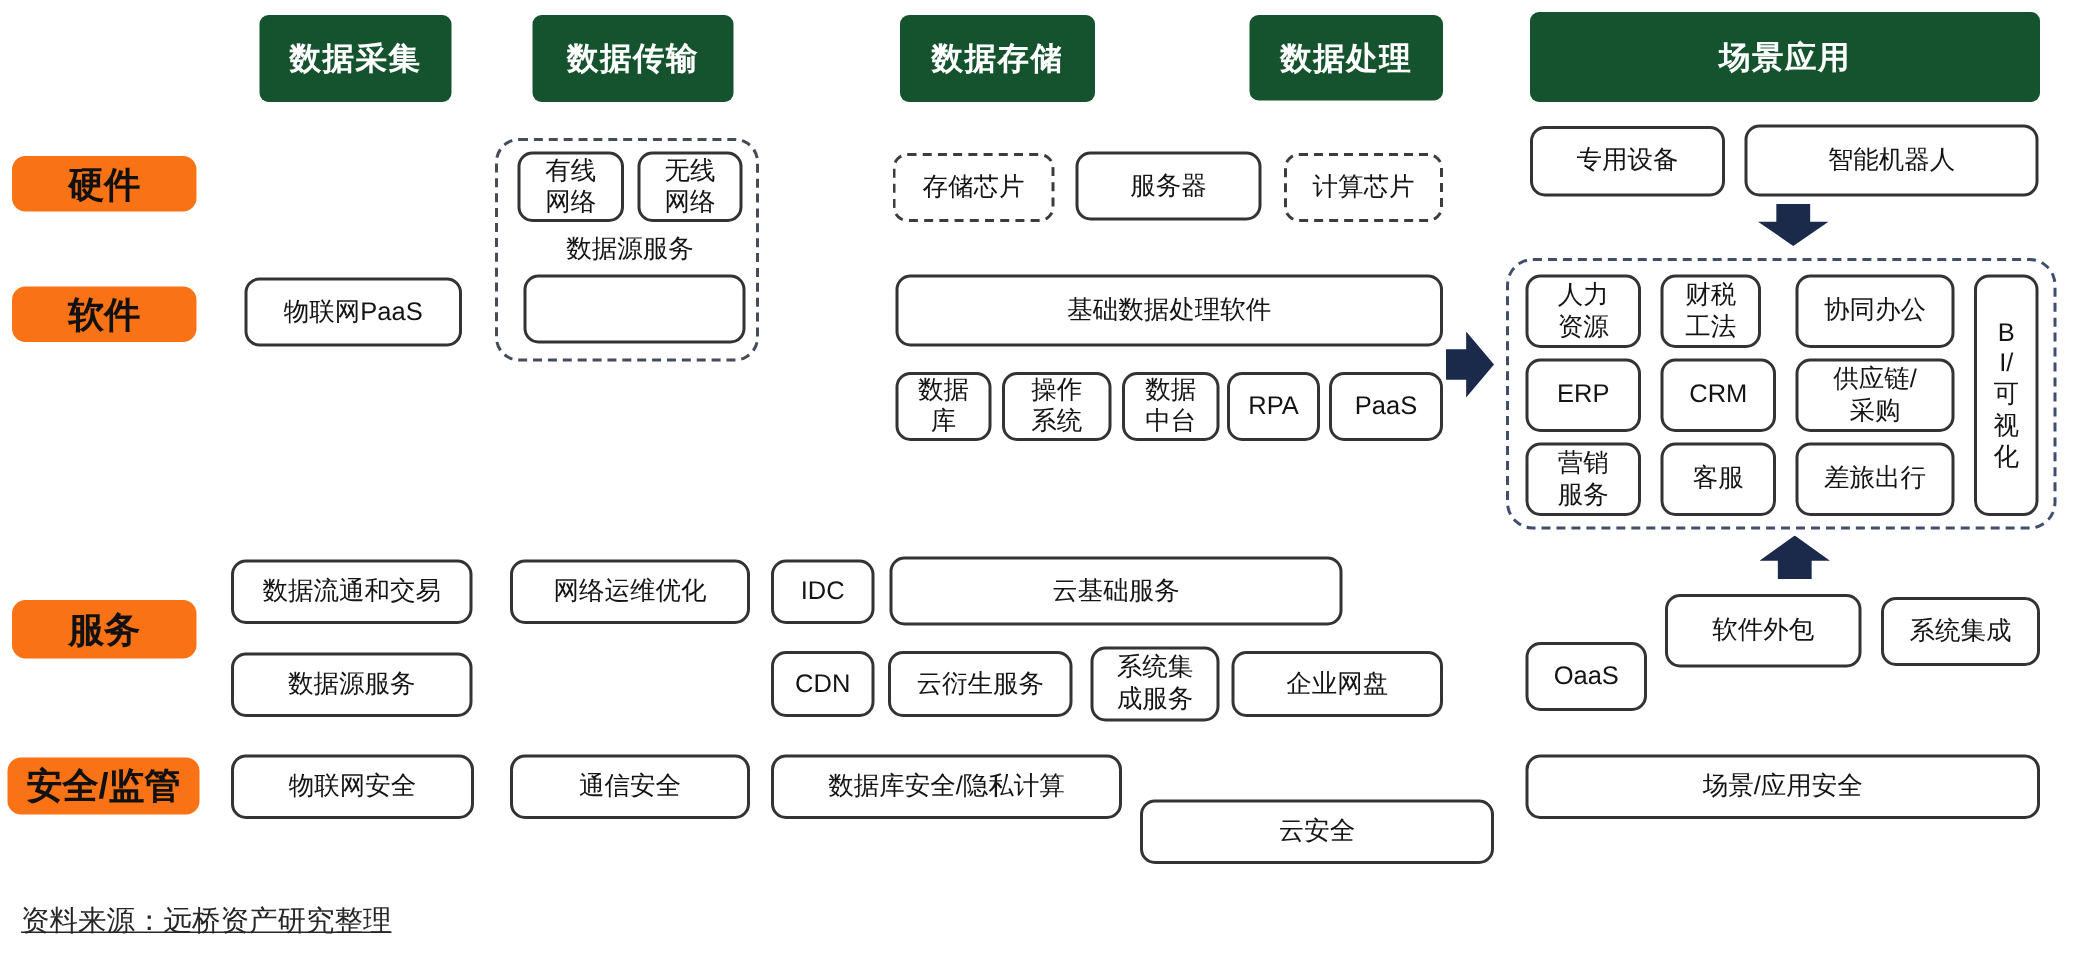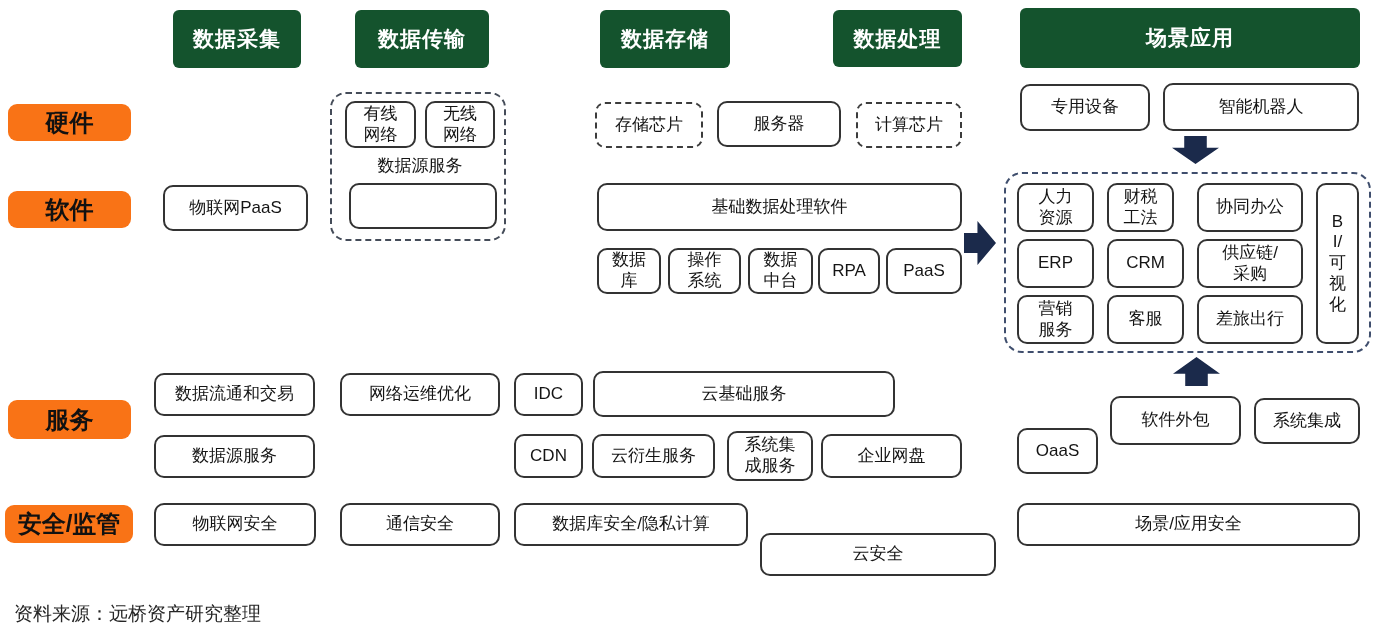--- a/index.html
+++ b/index.html
@@ -26,21 +26,21 @@
     border:2px dashed #454c59;border-radius:16px;background:transparent;
   }
   .cdash.navy{border-color:#3f4e6d;border-radius:18px;}
   .edgelbl{
     font-size:17px;color:#141414;text-align:center;line-height:1.2;
   }
   .arrow{background:#1b2a4b;}
   .arrow.down{clip-path:polygon(26% 0,74% 0,74% 42%,100% 42%,50% 100%,0 42%,26% 42%);}
   .arrow.up{clip-path:polygon(50% 0,100% 58%,74% 58%,74% 100%,26% 100%,26% 58%,0 58%);}
   .arrow.right{clip-path:polygon(0 27%,42% 27%,42% 0,100% 50%,42% 100%,42% 73%,0 73%);}
-  .footer{font-size:19px;color:#262626;}
+  .footer{font-size:19px;color:#262626;text-decoration:underline;}
 </style>
 </head>
 <body>
 
 <div class="canvas">
 
   <div class="abs hdr" style="left:173px;top:10px;width:128px;height:58px;">数据采集</div>
   <div class="abs hdr" style="left:355px;top:10px;width:134px;height:58px;">数据传输</div>
   <div class="abs hdr" style="left:600px;top:10px;width:130px;height:58px;">数据存储</div>
   <div class="abs hdr" style="left:833px;top:10px;width:129px;height:57px;">数据处理</div>

